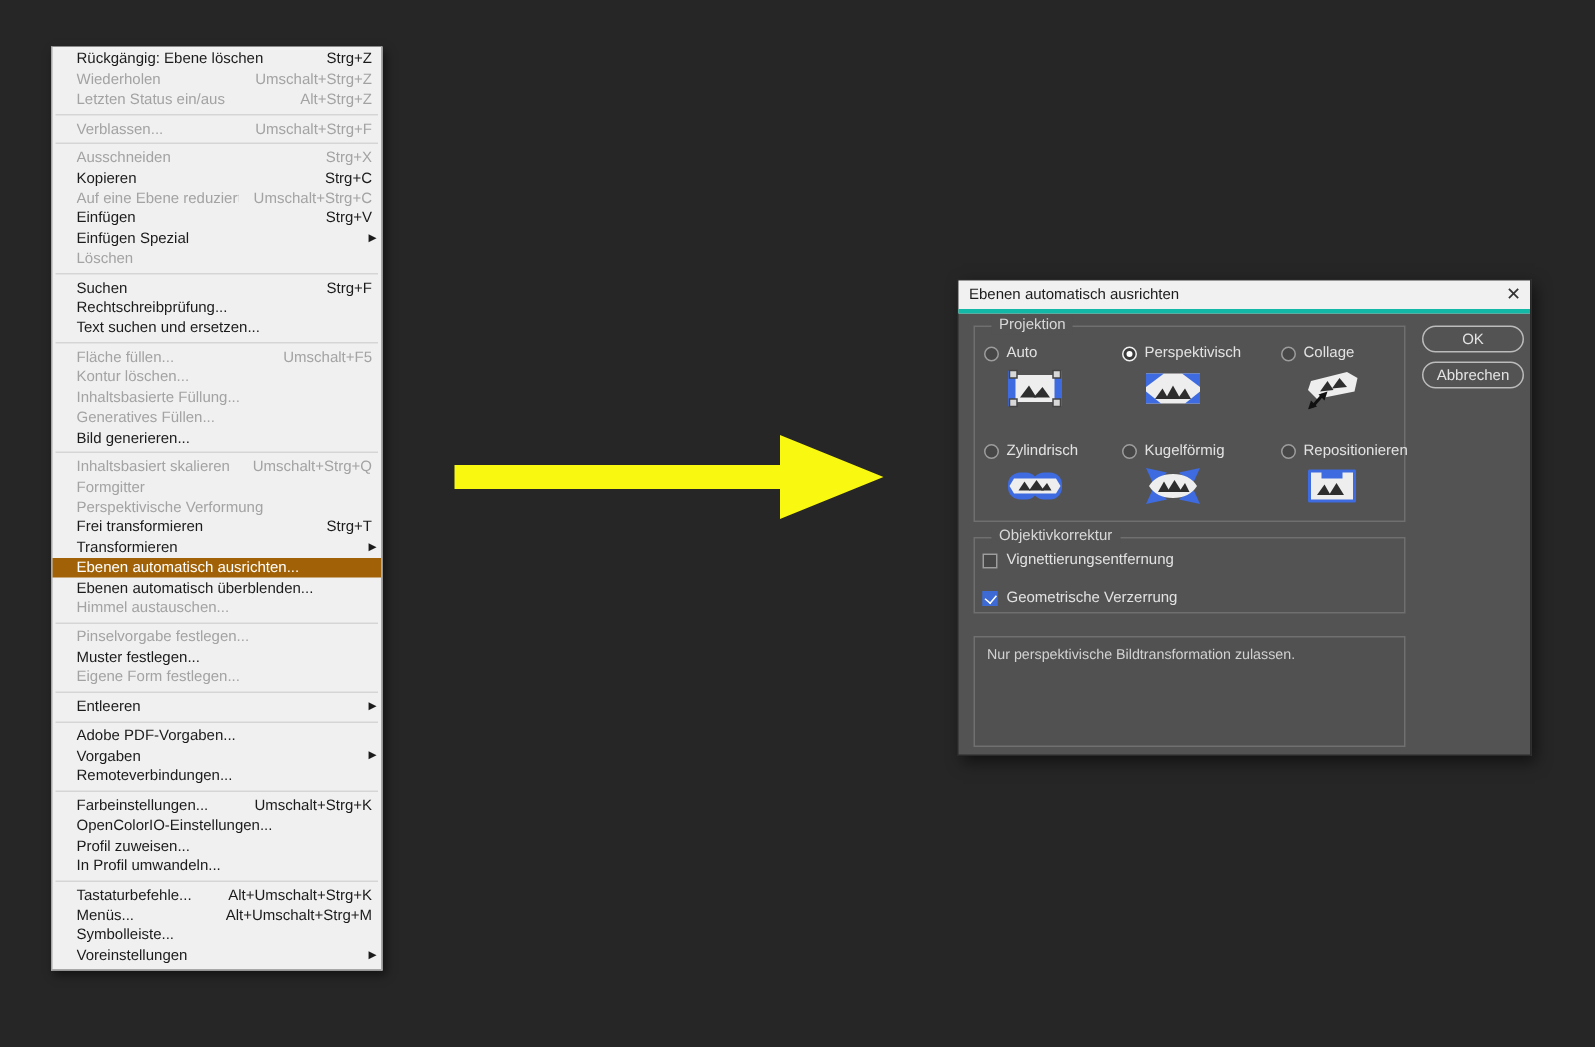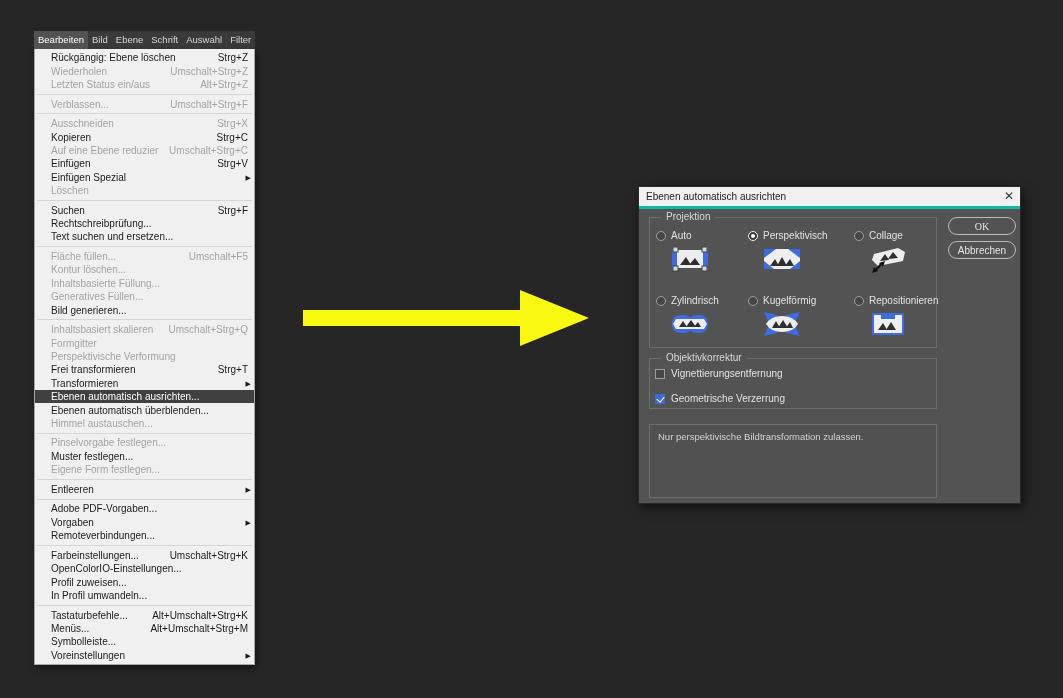--- a/index.html
+++ b/index.html
@@ -26,21 +26,21 @@
     padding:2px 0;box-sizing:border-box;
   }
   .menu-item{
     height:13.4px;display:flex;align-items:center;
     padding:0 6px 0 16px;font-size:10px;color:#1b1b1b;
     position:relative;
   }
   .menu-item .mi-label{flex:1 1 auto;white-space:nowrap;overflow:hidden;}
   .menu-item .mi-shortcut{flex:0 0 auto;margin-left:10px;white-space:nowrap;}
   .menu-item.disabled{color:#a3a3a3;}
-  .menu-item.highlighted{background:#404040;color:#fff;}
+  .menu-item.highlighted{background:#a16207;color:#fff;}
   .menu-item .mi-subarrow{
     position:absolute;right:3px;top:50%;transform:translateY(-50%);
     font-size:7px;line-height:1;color:#1b1b1b;
   }
   .menu-sep{height:1px;background:#d5d5d5;margin:2.6px 2px;}
   
   .big-arrow{position:absolute;left:298px;top:283px;}
   
   .dialog{
     position:absolute;left:638px;top:186px;width:383px;height:318px;
@@ -96,28 +96,20 @@
     position:absolute;width:68px;height:18px;border-radius:9px;
     border:1px solid #bcbcbc;background:transparent;color:#e3e3e3;
     font-size:10px;font-family:inherit;text-align:center;line-height:16px;
     box-sizing:border-box;cursor:default;
   }
 </style>
 </head>
 <body>
 
 <div class="menu-panel">
-  <div class="menubar" id="menubar">
-      <div class="menubar-item active">Bearbeiten</div>
-      <div class="menubar-item">Bild</div>
-      <div class="menubar-item">Ebene</div>
-      <div class="menubar-item">Schrift</div>
-      <div class="menubar-item">Auswahl</div>
-      <div class="menubar-item">Filter</div>
-    </div>
   <div class="dropdown" id="menu-dropdown">
       <div class="menu-item">
         <span class="mi-label">Rückgängig: Ebene löschen</span>
         <span class="mi-shortcut">Strg+Z</span>
       </div>
       <div class="menu-item disabled">
         <span class="mi-label">Wiederholen</span>
         <span class="mi-shortcut">Umschalt+Strg+Z</span>
       </div>
       <div class="menu-item disabled">
@@ -384,15 +376,15 @@
          <polygon points="18,20 23,12 28,20" fill="#2e2e2e"></polygon>
           </svg>
         </div>
       </div>
   </div>
 
   <div class="infobox" style="left:10px;top:237px;width:288px;height:74px;">
     <div class="infobox-text">Nur perspektivische Bildtransformation zulassen.</div>
   </div>
 
-  <button class="dlg-btn" style="left:309px;top:30px;font-family:Liberation Serif, serif;">OK</button>
+  <button class="dlg-btn" style="left:309px;top:30px;">OK</button>
   <button class="dlg-btn" style="left:309px;top:54px;">Abbrechen</button>
 </div>
 
 </body></html>

